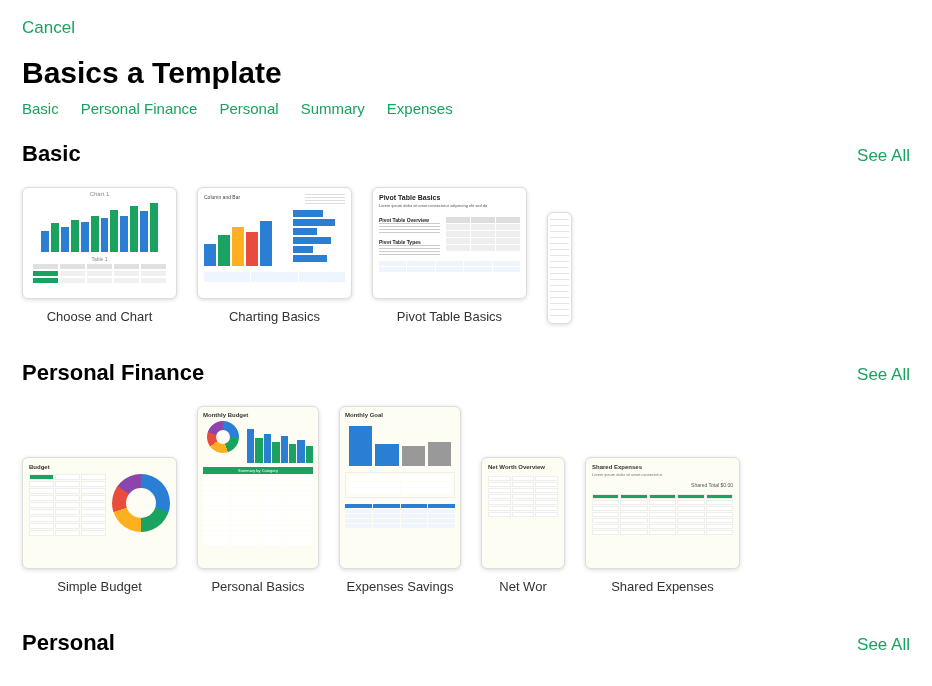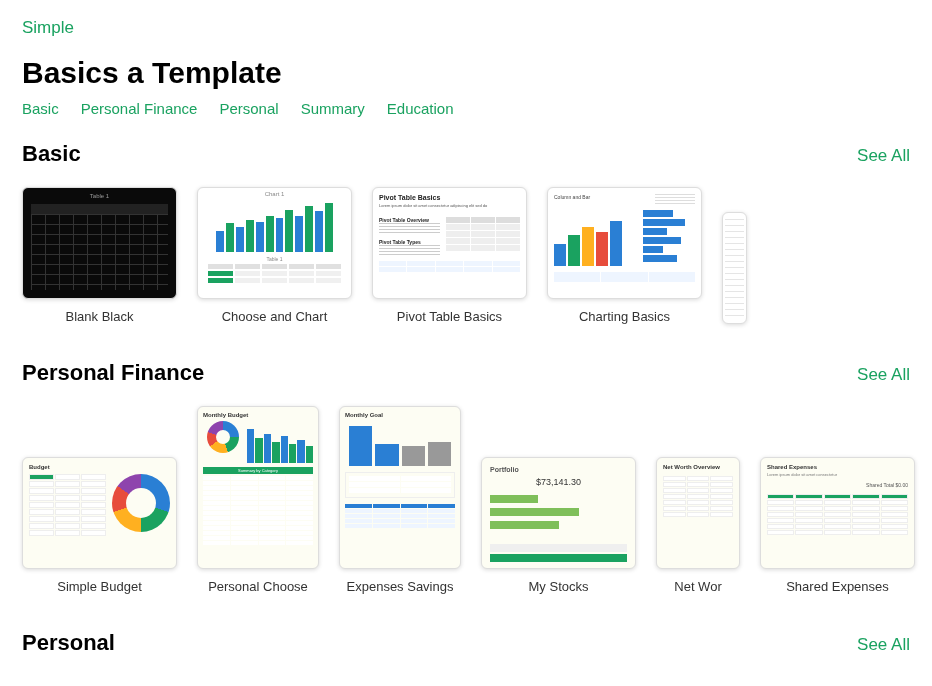--- a/index.html
+++ b/index.html
@@ -229,48 +229,41 @@
 .tpl-networth .nw-title { font-size:6px; font-weight:700; color:#333; white-space:nowrap;}
 .tpl-networth .nw-body { margin-top:6px; display:flex; flex-direction:column; gap:1px;}
 .tpl-networth .nw-body .r { height:5px; display:flex; gap:1px;}
 .tpl-networth .nw-body .c { flex:1; background:#fff; border:0.5px solid #eee;}
 
 </style>
 </head>
 <body>
 
 <div class="topbar">
-  <span class="cancel">Simple</span>
+  <span class="cancel">Cancel</span>
 </div>
 
 <h1 class="title">Basics a Template</h1>
 
 <div class="cat-tabs">
   <span class="cat-tab">Basic</span>
   <span class="cat-tab">Personal Finance</span>
   <span class="cat-tab">Personal</span>
   <span class="cat-tab">Summary</span>
-  <span class="cat-tab">Education</span>
+  <span class="cat-tab">Expenses</span>
 </div>
 
 <div class="section">
   <div class="section-header">
     <div class="section-title">Basic</div>
     <div class="see-all">See All</div>
   </div>
   <div class="row">
 
 
-    <div class="card">
-      <div class="thumb tpl-black">
-        <div class="sheet-title">Table 1</div>
-        <div class="grid"></div>
-      </div>
-      <div class="card-label">Blank Black</div>
-    </div>
 
     <div class="card">
       <div class="thumb tpl-tc">
         <div class="hdr">Chart 1</div>
         <div class="chart">
           <span style="background:#2a7fd4;height:40%"></span>
             <span style="background:#1aa260;height:55%"></span>
           <span style="background:#2a7fd4;height:48%"></span>
             <span style="background:#1aa260;height:62%"></span>
           <span style="background:#2a7fd4;height:58%"></span>
@@ -304,83 +297,20 @@
               <div class="th"></div>
               <div class="th"></div>
               <div class="th"></div>
             </div>
         </div>
       </div>
       <div class="card-label">Choose and Chart</div>
     </div>
 
     <div class="card">
-      <div class="thumb tpl-pivot">
-        <div class="pt-title">Pivot Table Basics</div>
-        <div class="pt-sub">Lorem ipsum dolor sit amet consectetur adipiscing elit sed do</div>
-        <div class="pt-body">
-          <div class="pt-left">
-            <div>
-              <div class="pt-lbl">Pivot Table Overview</div>
-              <div class="pt-lines"></div>
-            </div>
-            <div>
-              <div class="pt-lbl">Pivot Table Types</div>
-              <div class="pt-lines"></div>
-            </div>
-          </div>
-          <div class="pt-tbl">
-            <div class="r">
-                <div class="c"></div>
-                <div class="c"></div>
-                <div class="c"></div>
-              </div>
-            <div class="r">
-                <div class="c"></div>
-                <div class="c"></div>
-                <div class="c"></div>
-              </div>
-            <div class="r">
-                <div class="c"></div>
-                <div class="c"></div>
-                <div class="c"></div>
-              </div>
-            <div class="r">
-                <div class="c"></div>
-                <div class="c"></div>
-                <div class="c"></div>
-              </div>
-            <div class="r">
-                <div class="c"></div>
-                <div class="c"></div>
-                <div class="c"></div>
-              </div>
-          </div>
-        </div>
-        <div class="pt-btm">
-          <div class="r">
-              <div class="c"></div>
-              <div class="c"></div>
-              <div class="c"></div>
-              <div class="c"></div>
-              <div class="c"></div>
-            </div>
-          <div class="r">
-              <div class="c"></div>
-              <div class="c"></div>
-              <div class="c"></div>
-              <div class="c"></div>
-              <div class="c"></div>
-            </div>
-        </div>
-      </div>
-      <div class="card-label">Pivot Table Basics</div>
-    </div>
-
-    <div class="card">
       <div class="thumb tpl-chart">
         <div class="cb-hdr">
           <span>Column and Bar</span>
           <div class="sm"></div>
         </div>
         <div class="cb-body">
           <div class="cb-bar">
             <span style="background:#2a7fd4;height:40%"></span>
             <span style="background:#1aa260;height:55%"></span>
             <span style="background:#ffb020;height:70%"></span>
@@ -424,20 +354,83 @@
               <div style="flex:1;background:#eef5ff"></div>
               <div style="flex:1;background:#eef5ff"></div>
               <div style="flex:1;background:#eef5ff"></div>
             </div>
         </div>
       </div>
       <div class="card-label">Charting Basics</div>
     </div>
 
     <div class="card">
+      <div class="thumb tpl-pivot">
+        <div class="pt-title">Pivot Table Basics</div>
+        <div class="pt-sub">Lorem ipsum dolor sit amet consectetur adipiscing elit sed do</div>
+        <div class="pt-body">
+          <div class="pt-left">
+            <div>
+              <div class="pt-lbl">Pivot Table Overview</div>
+              <div class="pt-lines"></div>
+            </div>
+            <div>
+              <div class="pt-lbl">Pivot Table Types</div>
+              <div class="pt-lines"></div>
+            </div>
+          </div>
+          <div class="pt-tbl">
+            <div class="r">
+                <div class="c"></div>
+                <div class="c"></div>
+                <div class="c"></div>
+              </div>
+            <div class="r">
+                <div class="c"></div>
+                <div class="c"></div>
+                <div class="c"></div>
+              </div>
+            <div class="r">
+                <div class="c"></div>
+                <div class="c"></div>
+                <div class="c"></div>
+              </div>
+            <div class="r">
+                <div class="c"></div>
+                <div class="c"></div>
+                <div class="c"></div>
+              </div>
+            <div class="r">
+                <div class="c"></div>
+                <div class="c"></div>
+                <div class="c"></div>
+              </div>
+          </div>
+        </div>
+        <div class="pt-btm">
+          <div class="r">
+              <div class="c"></div>
+              <div class="c"></div>
+              <div class="c"></div>
+              <div class="c"></div>
+              <div class="c"></div>
+            </div>
+          <div class="r">
+              <div class="c"></div>
+              <div class="c"></div>
+              <div class="c"></div>
+              <div class="c"></div>
+              <div class="c"></div>
+            </div>
+        </div>
+      </div>
+      <div class="card-label">Pivot Table Basics</div>
+    </div>
+
+    <div class="card">
       <div class="thumb peek tpl-peek"></div>
     </div>
 
   </div>
 </div>
 
 <div class="section">
   <div class="section-header">
     <div class="section-title">Personal Finance</div>
     <div class="see-all">See All</div>
@@ -600,21 +593,21 @@
               <div class="c"></div>
             </div>
           <div class="r">
               <div class="c"></div>
               <div class="c"></div>
               <div class="c"></div>
               <div class="c"></div>
             </div>
         </div>
       </div>
-      <div class="card-label">Personal Choose</div>
+      <div class="card-label">Personal Basics</div>
     </div>
 
     <div class="card">
       <div class="thumb tall tpl-psav">
         <div class="ps-title">Monthly Goal</div>
         <div class="ps-chart">
           <span style="background:#2a7fd4;height:90%"></span>
           <span style="background:#2a7fd4;height:50%"></span>
           <span style="background:#999;height:45%"></span>
           <span style="background:#999;height:55%"></span>
@@ -662,34 +655,20 @@
               <div class="c"></div>
               <div class="c"></div>
               <div class="c"></div>
               <div class="c"></div>
             </div>
         </div>
       </div>
       <div class="card-label">Expenses Savings</div>
     </div>
 
-    <div class="card">
-      <div class="thumb tpl-stocks">
-        <div class="st-title">Portfolio</div>
-        <div class="st-amount">$73,141.30</div>
-        <div class="st-bars">
-          <div class="bar" style="width:35%"></div>
-          <div class="bar" style="width:65%"></div>
-          <div class="bar" style="width:50%"></div>
-        </div>
-        <div class="st-foot2"></div>
-        <div class="st-foot"></div>
-      </div>
-      <div class="card-label">My Stocks</div>
-    </div>
 
     <div class="card">
       <div class="thumb tpl-networth" style="width:84px">
         <div class="nw-title">Net Worth Overview</div>
         <div class="nw-body">
           <div class="r">
               <div class="c"></div>
               <div class="c"></div>
               <div class="c"></div>
             </div>

